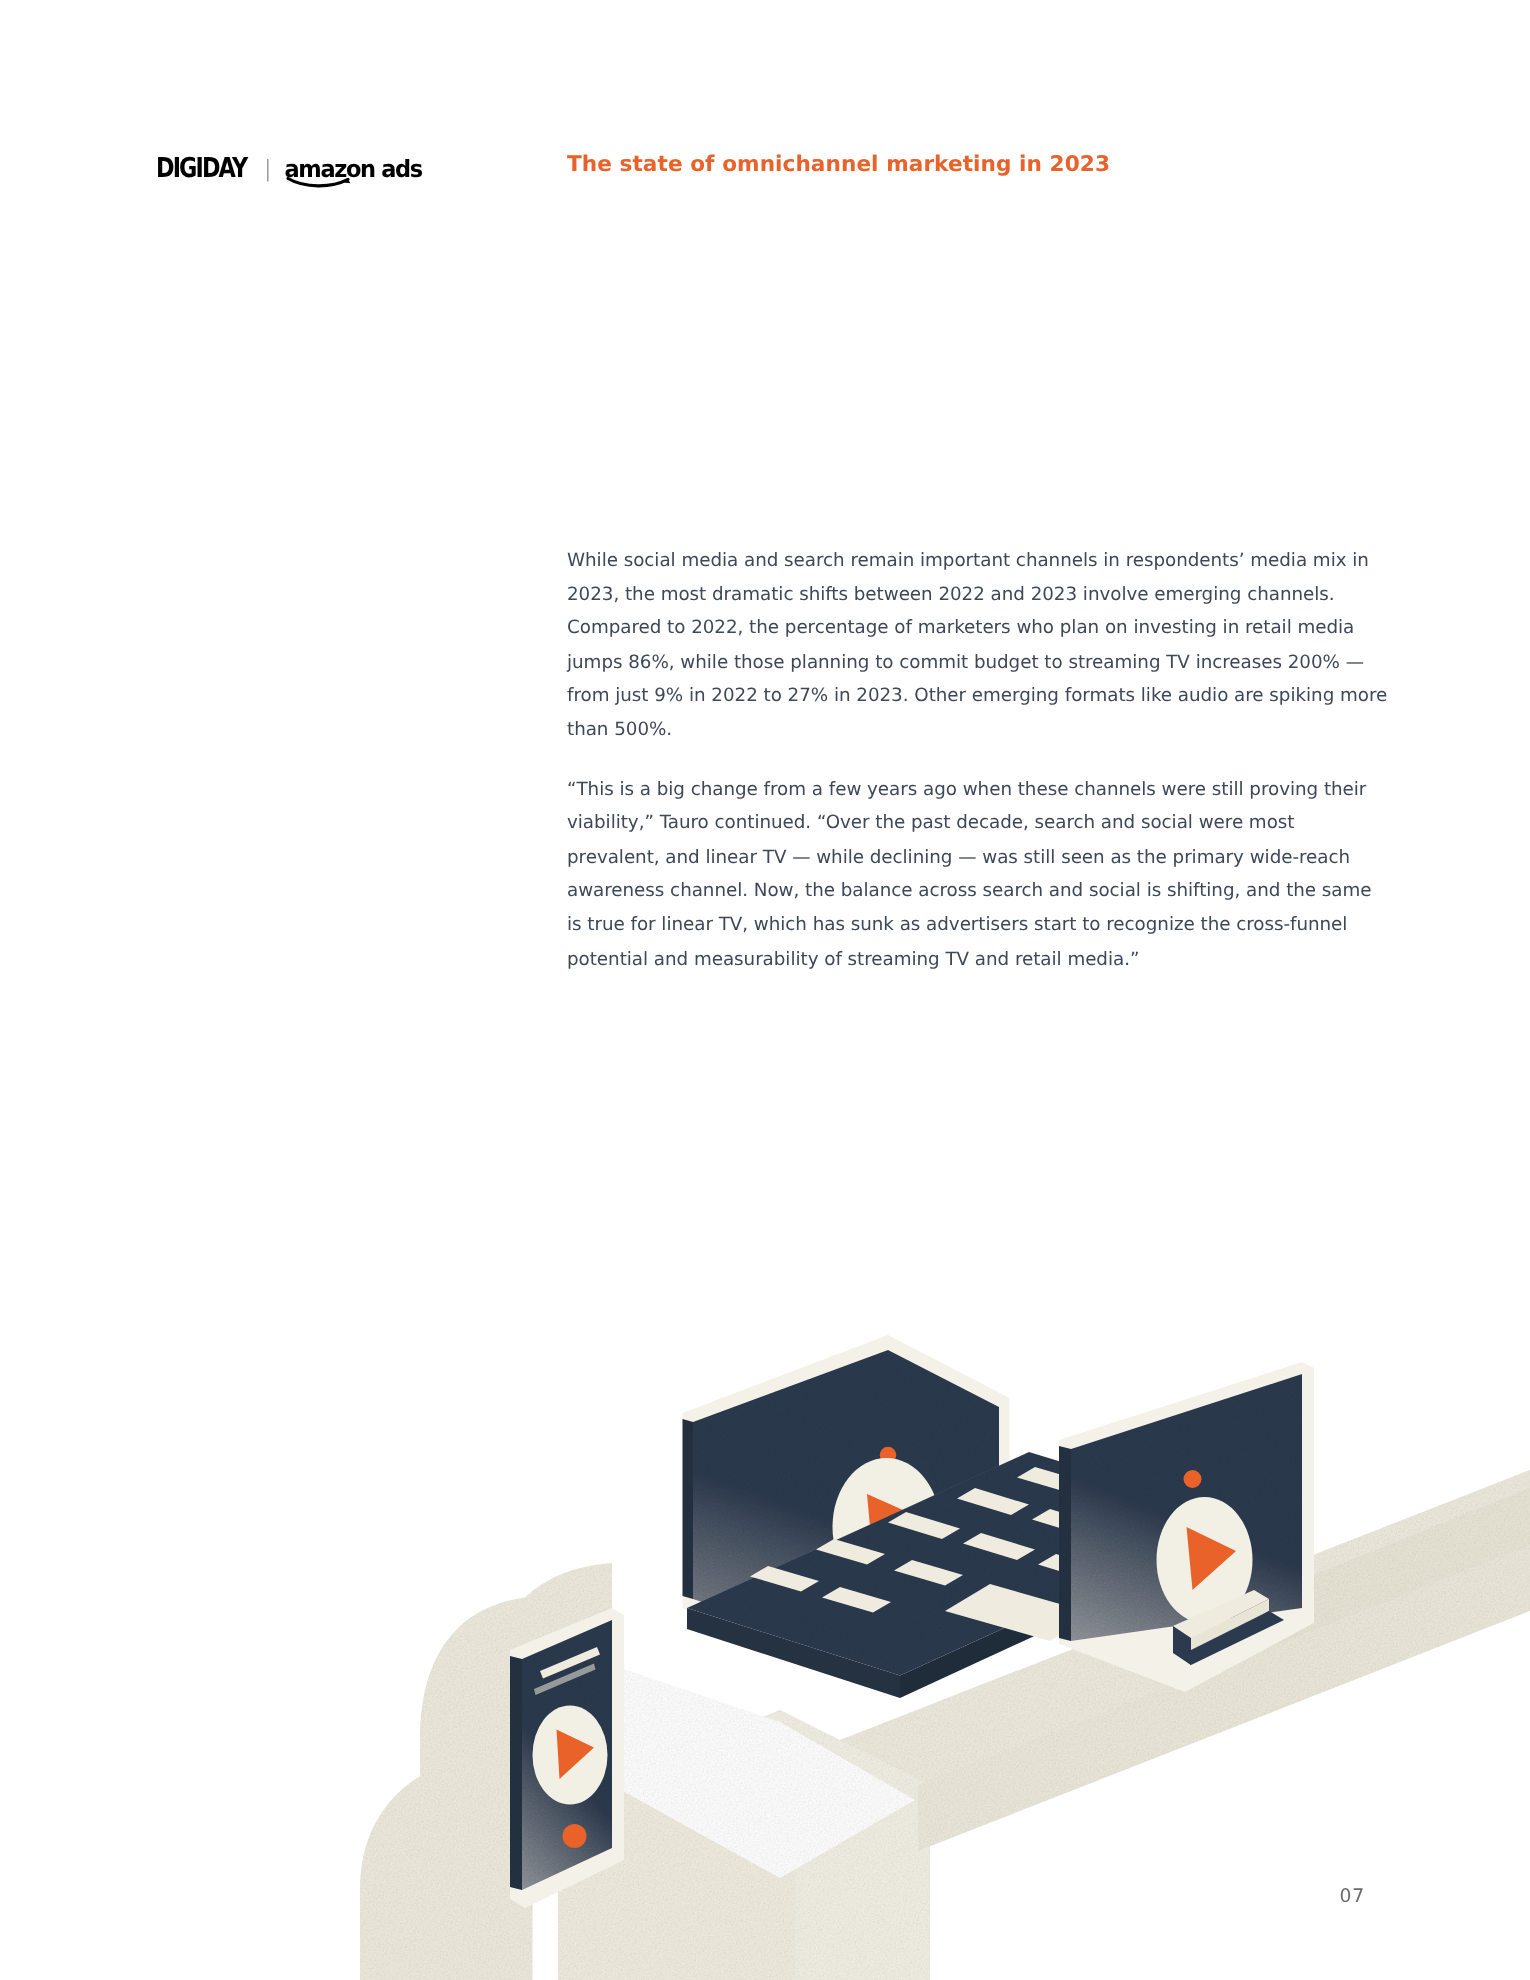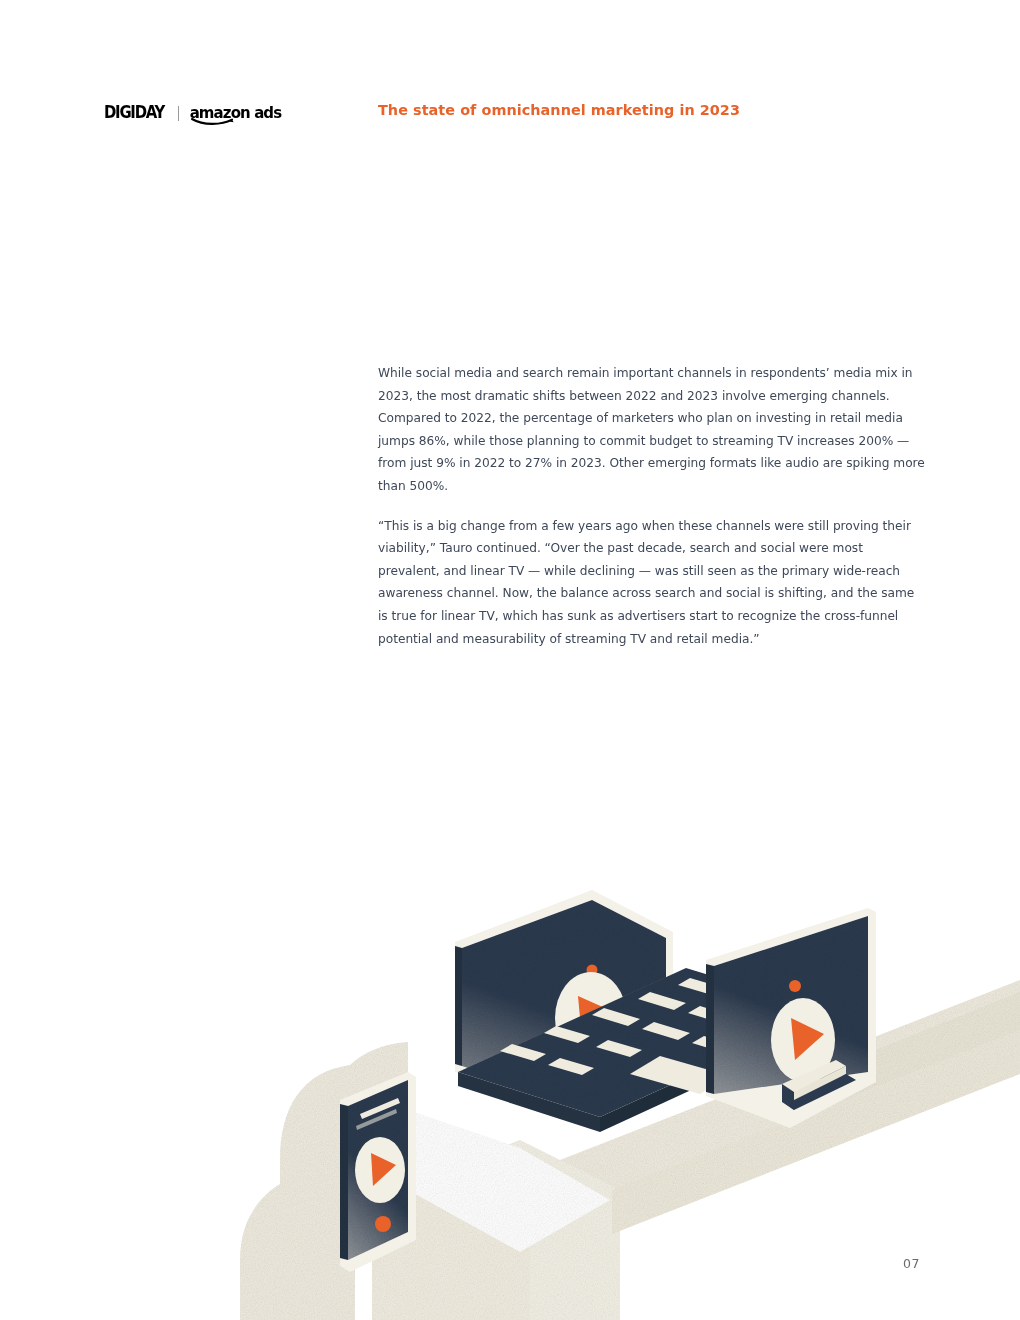--- a/index.html
+++ b/index.html
@@ -117,21 +117,20 @@
 
   
   .page-number {
     position: absolute;
     left: 893px;
     top: 1256px;
     font-family: "DejaVu Sans", sans-serif;
     font-size: 12.5px;
     color: #6b6b6b;
     letter-spacing: 0.6px;
-    margin-left: 10px;
   }
 
   
   .illustration {
     position: absolute;
     left: 0;
     top: 860px;
     width: 1020px;
     height: 460px;
     overflow: hidden;

